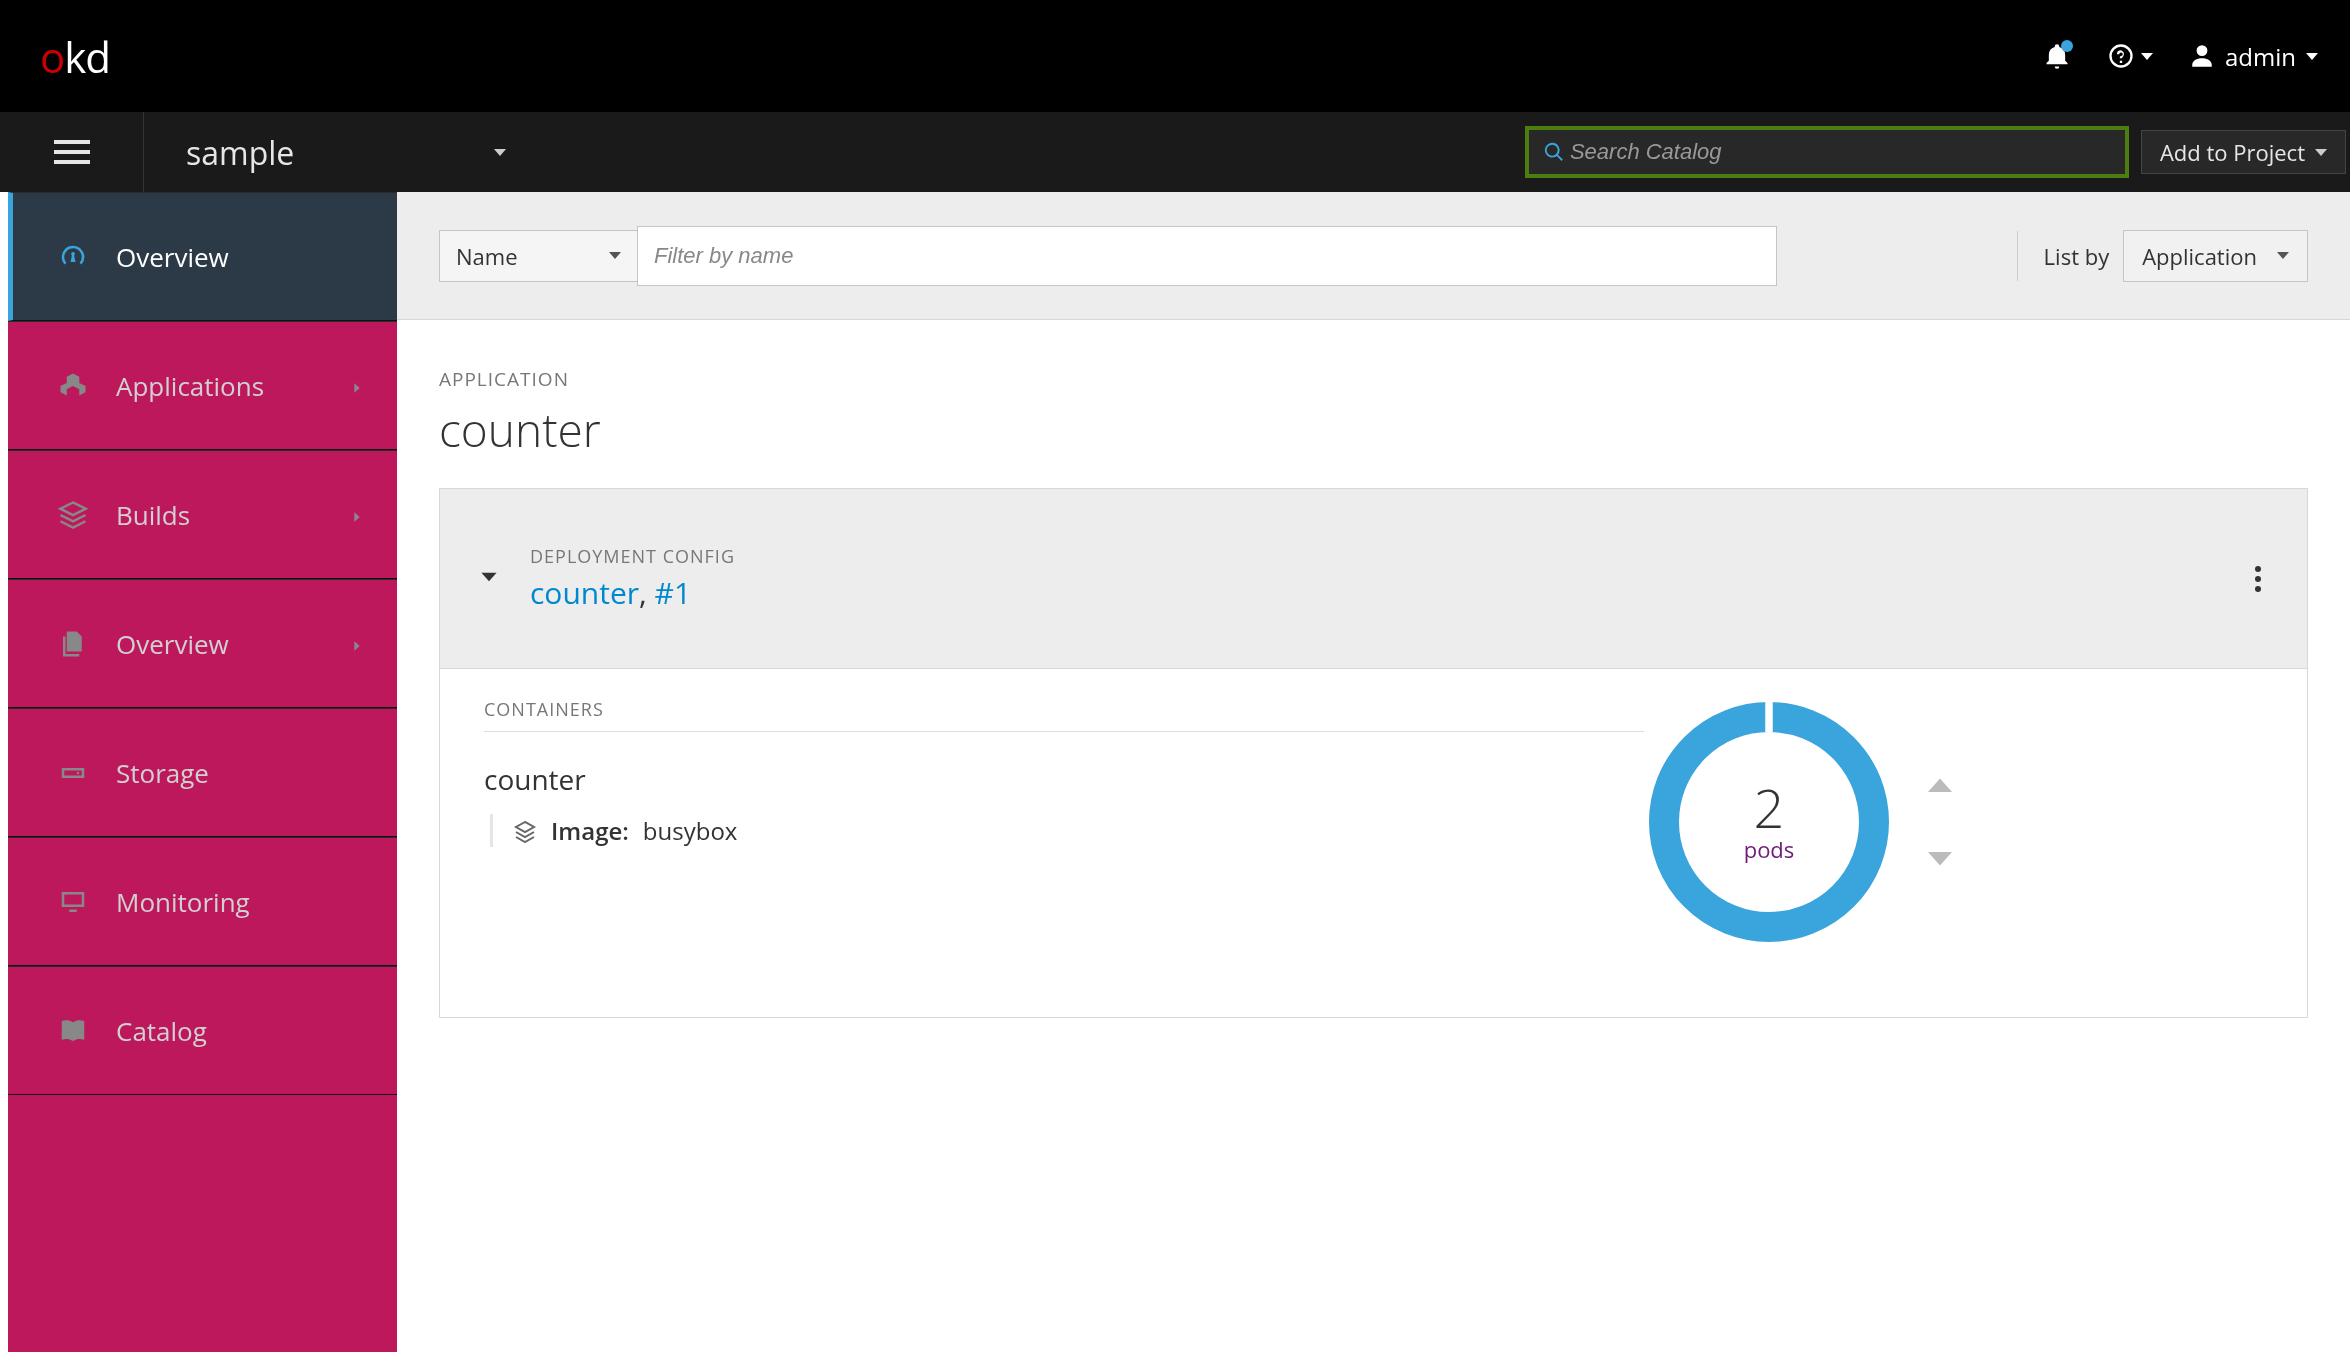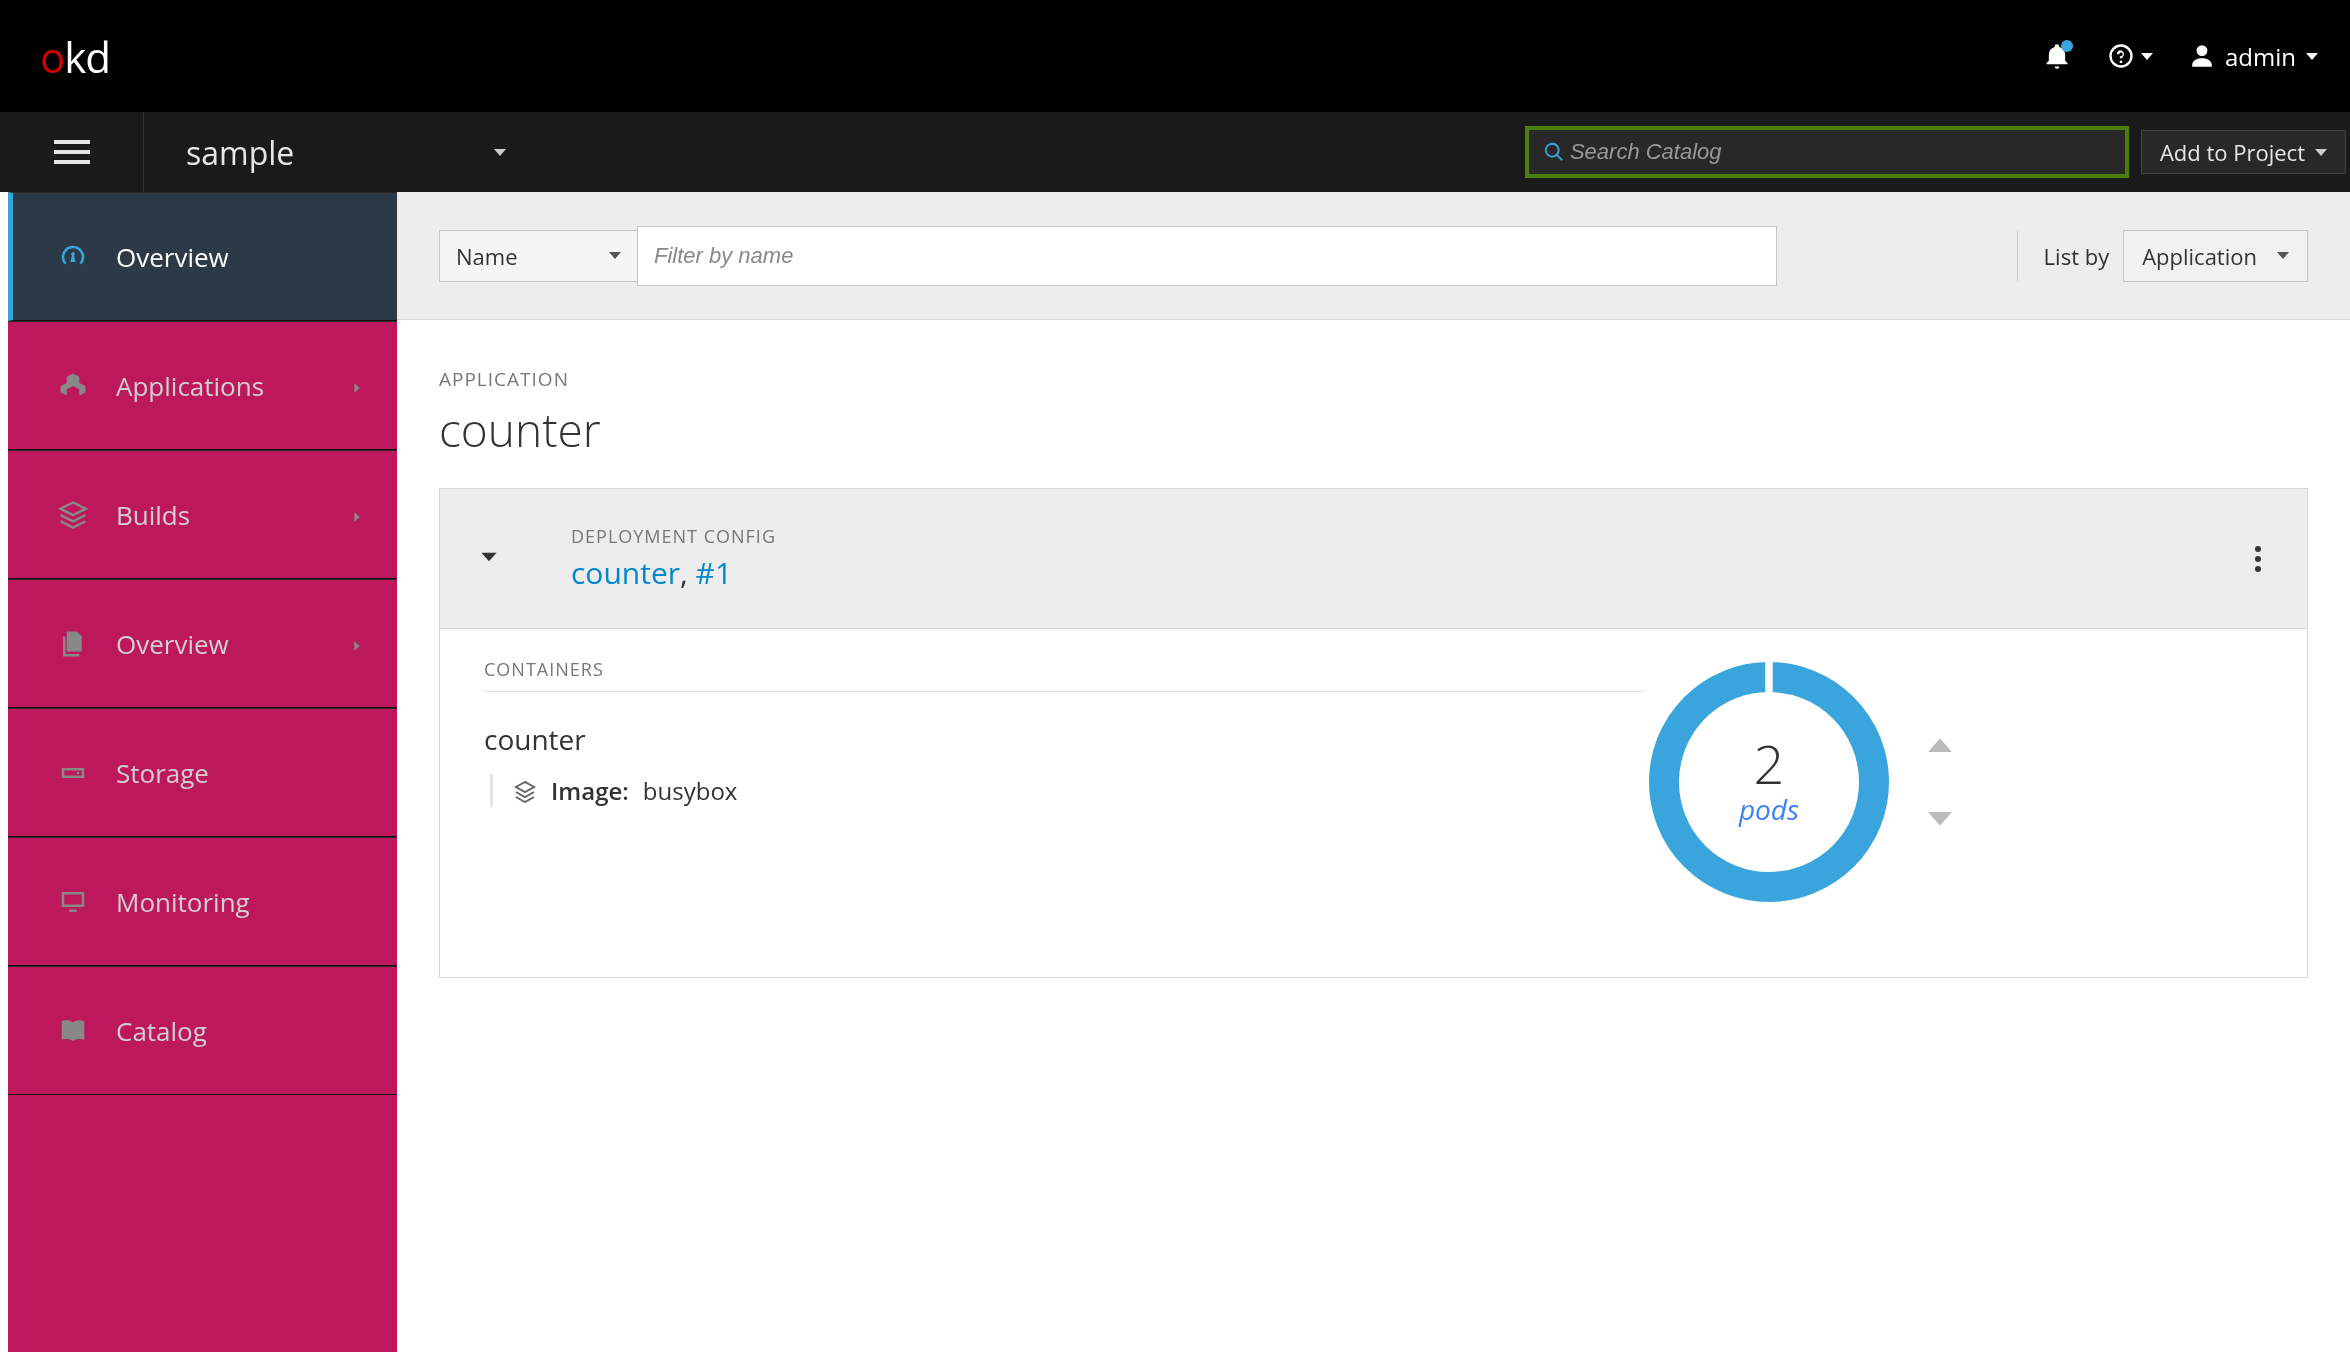--- a/index.html
+++ b/index.html
@@ -159,24 +159,24 @@
 
 .content { padding: 46px 42px; }
 .app-label {
   font-size: 19px; letter-spacing: 1px; color: #777;
   text-transform: uppercase; margin-bottom: 6px;
 }
 .app-name { font-size: 46px; font-weight: 300; color: #333; margin-bottom: 28px; }
 
 .card { border: 1px solid #d8d8d8; }
 .card-header {
-  height: 140px; background: #ededed;
+  height: 180px; background: #ededed;
   border-bottom: 1px solid #d8d8d8;
   display: flex; align-items: center;
-  padding: 0 36px; gap: 69px;
+  padding: 0 36px; gap: 28px;
 }
 .collapse-toggle svg { width: 26px; height: 26px; fill: #333; }
 .card-title-block {}
 .card-kicker {
   font-size: 18px; letter-spacing: 1px; color: #777;
   text-transform: uppercase; margin-bottom: 4px;
 }
 .card-title { font-size: 30px; }
 .card-title a { color: #0088ce; text-decoration: none; }
 .card-title .sep { color: #333; }
@@ -202,21 +202,21 @@
 .image-row .lbl { font-weight: 600; }
 .pods-col { display: flex; align-items: center; gap: 28px; margin-right: 10px; }
 .donut-wrap { position: relative; width: 250px; height: 250px; }
 .donut-wrap svg { width: 250px; height: 250px; }
 .donut-center {
   position: absolute; inset: 0;
   display: flex; flex-direction: column;
   align-items: center; justify-content: center;
 }
 .donut-count { font-size: 54px; font-weight: 300; color: #333; line-height: 1; }
-.donut-label { font-size: 28px; color: #3b82f6; font-style: italic; }
+.donut-label { font-size: 22px; color: #701a75; }
 .scalers { display: flex; flex-direction: column; gap: 36px; }
 .scalers svg { width: 36px; height: 36px; fill: #bbb; cursor: pointer; }
 </style>
 </head>
 <body>
 
 <div class="masthead">
   <div class="logo">
     <span class="o">o</span>
       <span class="kd">kd</span>

